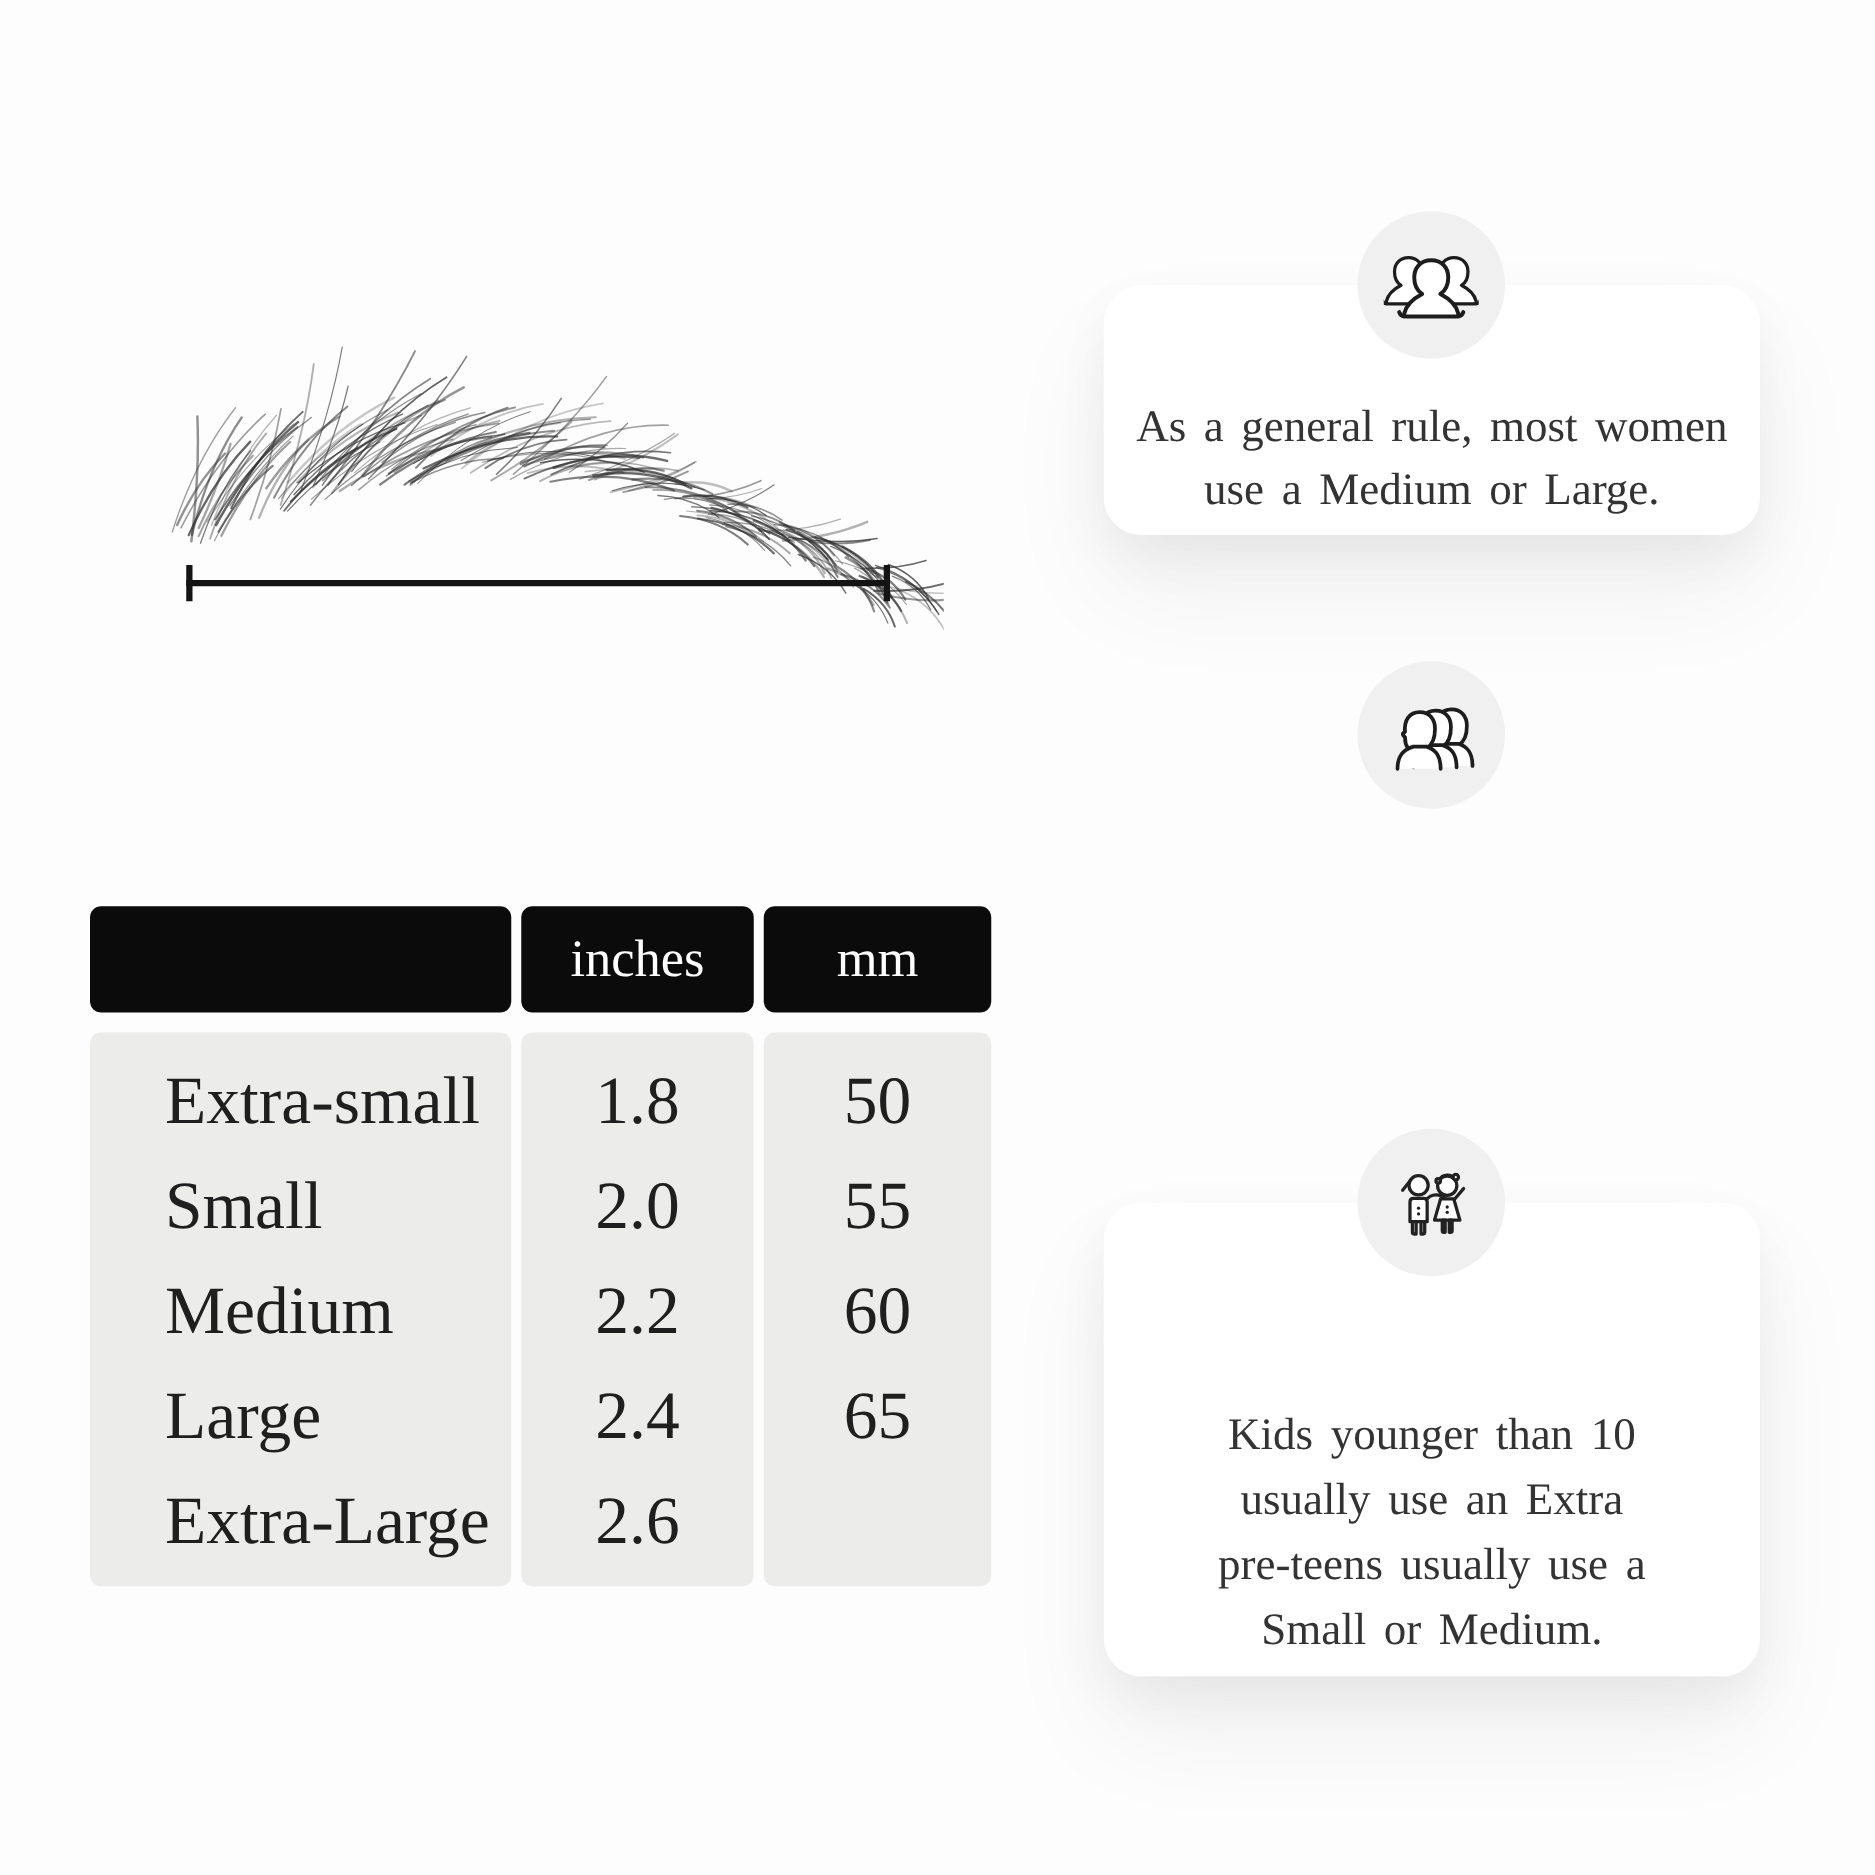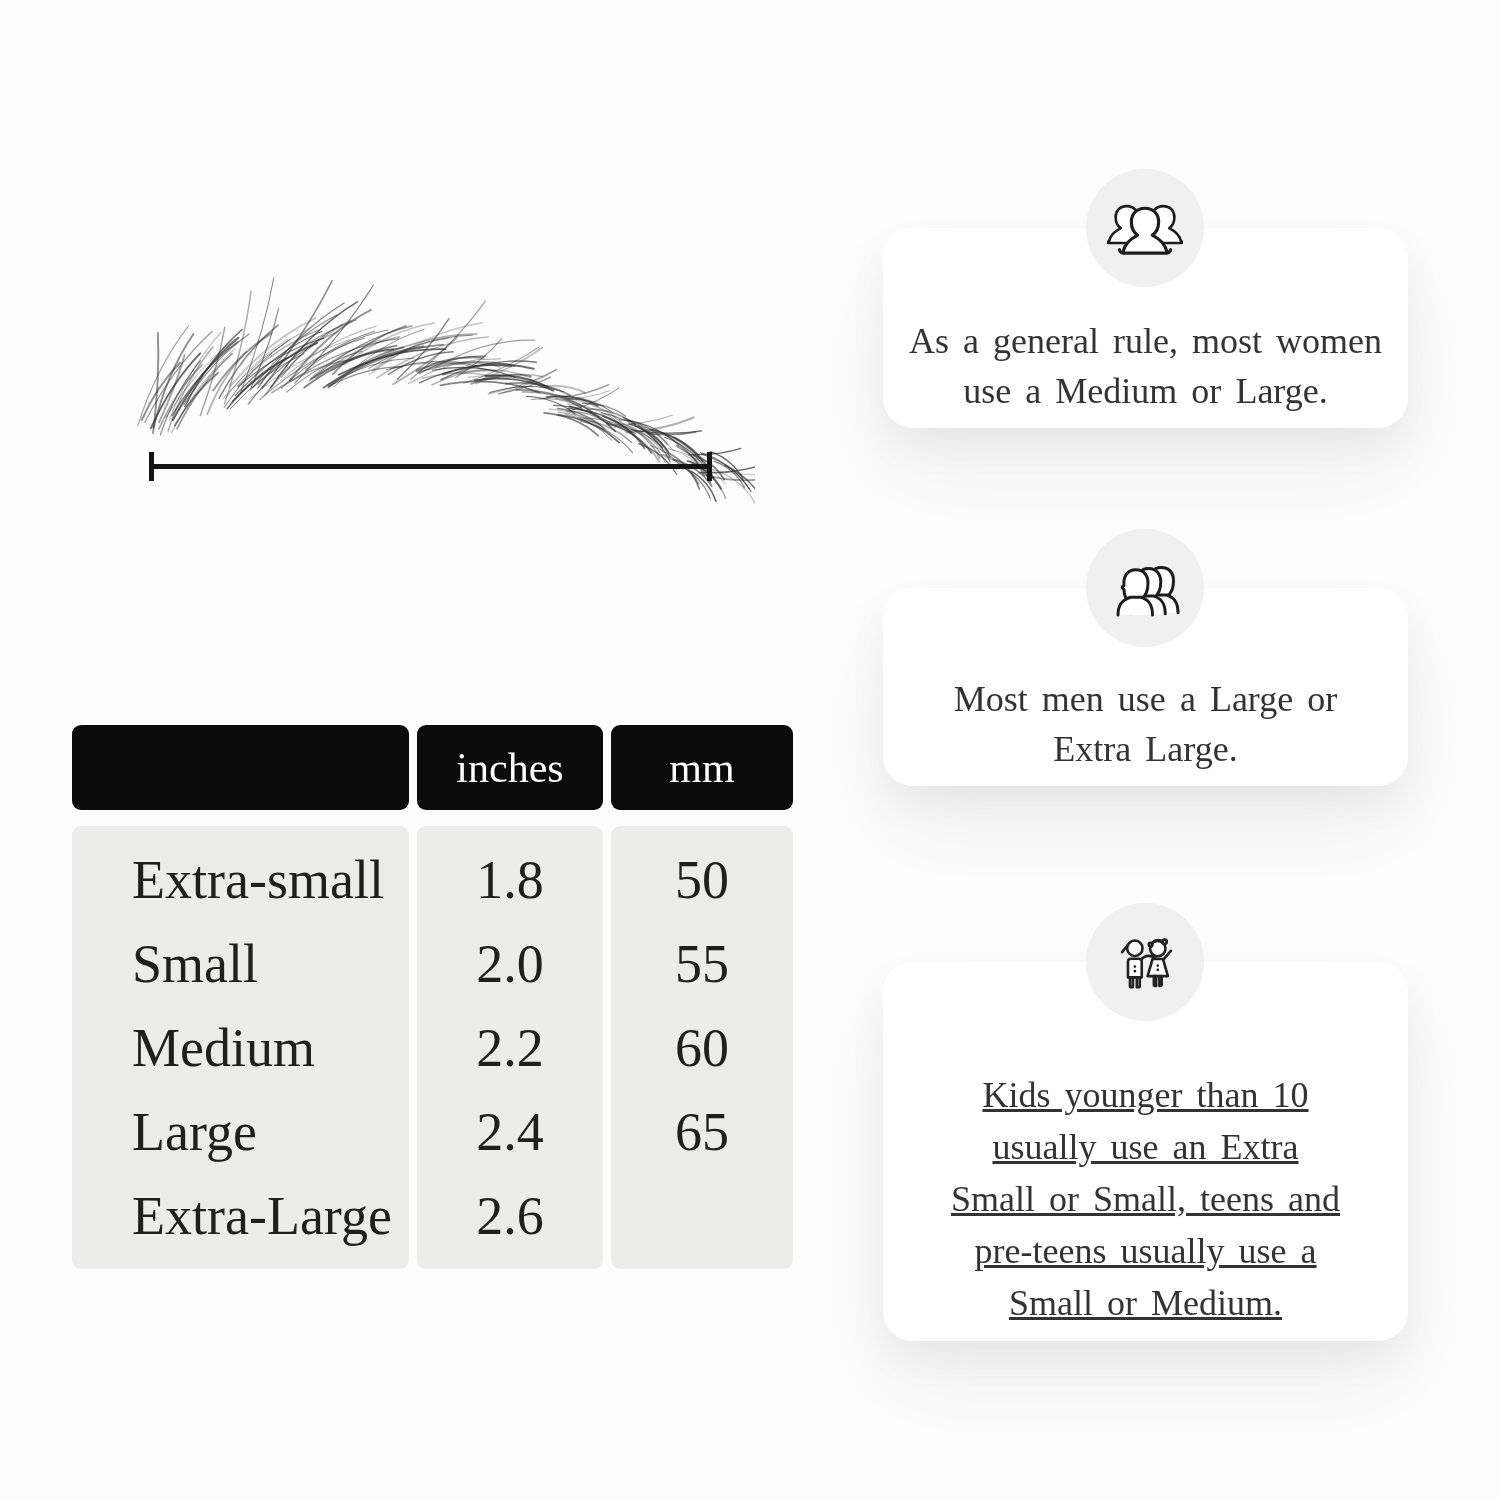--- a/index.html
+++ b/index.html
@@ -29,21 +29,21 @@
   .tcell{height:84px;display:flex;align-items:center;font-size:54px;color:#1f1f1f;}
   .tcol.labels .tcell{padding-left:60px;justify-content:flex-start;}
   .tcol.nums .tcell{justify-content:center;}
 
   
   .card{position:absolute;left:883px;width:525px;background:var(--card-bg);border-radius:30px;
     box-shadow:0 18px 40px rgba(0,0,0,.05),0 45px 90px rgba(0,0,0,.055);
     display:flex;flex-direction:column;justify-content:flex-end;align-items:center;
     box-sizing:border-box;padding-bottom:12px;}
   .card-text{font-size:36px;line-height:50px;color:#333;text-align:center;word-spacing:.14em;white-space:nowrap;}
-  .card.tall .card-text{line-height:52px;text-decoration:underline;}
+  .card.tall .card-text{line-height:52px;}
   .icon-circle{position:absolute;left:1086px;width:118px;height:118px;border-radius:50%;
     background:var(--circle-bg);display:flex;align-items:center;justify-content:center;z-index:3;}
   .icon-circle svg{display:block;}
   .ic-stroke{fill:none;stroke:#1d1d1d;stroke-width:2;stroke-linecap:round;stroke-linejoin:round;}
   .ic-fill{fill:#fff;stroke:#1d1d1d;stroke-width:2;stroke-linecap:round;stroke-linejoin:round;}
   .ic-fill-thin{fill:#fff;stroke:#222;stroke-width:1.6;stroke-linecap:round;stroke-linejoin:round;}
   .ic-stroke-thin{fill:none;stroke:#222;stroke-width:1.6;stroke-linecap:round;stroke-linejoin:round;}
   .ic-dot{fill:#222;stroke:none;}
 </style>
 </head>
@@ -291,26 +291,20 @@
         <path class="ic-fill" d="M 0,-15 C -5.6,-15 -8.6,-11 -8.6,-6.4 C -8.6,-2.6 -7.2,0.4 -4.6,2 C -9.2,4.4 -12.6,7.4 -13.6,11.8 Q -14,13.4 -12.3,13.4 L 12.3,13.4 Q 14,13.4 13.6,11.8 C 12.6,7.4 9.2,4.4 4.6,2 C 7.2,0.4 8.6,-2.6 8.6,-6.4 C 8.6,-11 5.6,-15 0,-15 Z"></path>
         <path class="ic-stroke" d="M -13.6,13.4 q -2,-0.3 -2.6,-2.2 M 13.6,13.4 q 2,-0.3 2.6,-2.2"></path>
       </g>
       <g transform="translate(0,2.5)">
         <path class="ic-fill" d="M 0,-15 C -5.6,-15 -8.6,-11 -8.6,-6.4 C -8.6,-2.6 -7.2,0.4 -4.6,2 C -9.2,4.4 -12.6,7.4 -13.6,11.8 Q -14,13.4 -12.3,13.4 L 12.3,13.4 Q 14,13.4 13.6,11.8 C 12.6,7.4 9.2,4.4 4.6,2 C 7.2,0.4 8.6,-2.6 8.6,-6.4 C 8.6,-11 5.6,-15 0,-15 Z"></path>
         <path class="ic-stroke" d="M -13.6,13.4 q -2,-0.3 -2.6,-2.2 M 13.6,13.4 q 2,-0.3 2.6,-2.2"></path>
       </g>
     </svg>
   </div>
 
-  <div class="card" style="top:588px;height:198px;">
-    <div class="card-text">
-      <div>Most men use a Large or</div>
-      <div>Extra Large.</div>
-    </div>
-  </div>
   <div class="icon-circle" style="top:529px;">
     <svg width="78" height="66" viewBox="0 0 50 44">
       <g transform="translate(17,-1.5)">
         <path d="M 12.4,28.8 C 11.4,27.2 11,25.2 11,23.2 L 10.1,22.2 C 9.6,21.6 9.8,21 10.5,20.7 L 11,20.4 C 10.4,14.2 13.4,9.8 18.8,9.8 C 24,9.8 27,13.4 27,18.6 C 27,23.4 25.6,27 22.8,28.8 Z" class="ic-fill"></path>
         <path d="M 7,40 C 7,33 10,29.8 15.5,28.2 L 22.5,28.2 C 27.5,29.8 30,33 30,40 Z" fill="#fff" stroke="none"></path>
         <path d="M 7,40 C 7,33 10,29.8 15.5,28.2 L 22.5,28.2 C 27.5,29.8 30,33 30,40" class="ic-stroke"></path>
       </g>
       <g transform="translate(8.5,-0.8)">
         <path d="M 12.4,28.8 C 11.4,27.2 11,25.2 11,23.2 L 10.1,22.2 C 9.6,21.6 9.8,21 10.5,20.7 L 11,20.4 C 10.4,14.2 13.4,9.8 18.8,9.8 C 24,9.8 27,13.4 27,18.6 C 27,23.4 25.6,27 22.8,28.8 Z" class="ic-fill"></path>
         <path d="M 7,40 C 7,33 10,29.8 15.5,28.2 L 22.5,28.2 C 27.5,29.8 30,33 30,40 Z" fill="#fff" stroke="none"></path>
@@ -321,21 +315,20 @@
         <path d="M 7,40 C 7,33 10,29.8 15.5,28.2 L 22.5,28.2 C 27.5,29.8 30,33 30,40 Z" fill="#fff" stroke="none"></path>
         <path d="M 7,40 C 7,33 10,29.8 15.5,28.2 L 22.5,28.2 C 27.5,29.8 30,33 30,40" class="ic-stroke"></path>
       </g>
     </svg>
   </div>
 
   <div class="card tall" style="top:962px;height:379px;">
     <div class="card-text">
       <div>Kids younger than 10</div>
       <div>usually use an Extra</div>
-      <div>Small or Small, teens and</div>
       <div>pre-teens usually use a</div>
       <div>Small or Medium.</div>
     </div>
   </div>
   <div class="icon-circle" style="top:903px;">
     <svg width="72" height="66" viewBox="0 0 44 40">
       <path class="ic-stroke-thin" d="M 8,14 L 12,9"></path>
       <path class="ic-stroke-thin" d="M 19.6,18.6 C 22,15.4 26.4,15.6 29,18.2"></path>
       <path class="ic-stroke-thin" d="M 33.4,18.4 L 37.8,13.2"></path>
       <circle class="ic-fill-thin" cx="15.8" cy="11.6" r="4.7"></circle>

